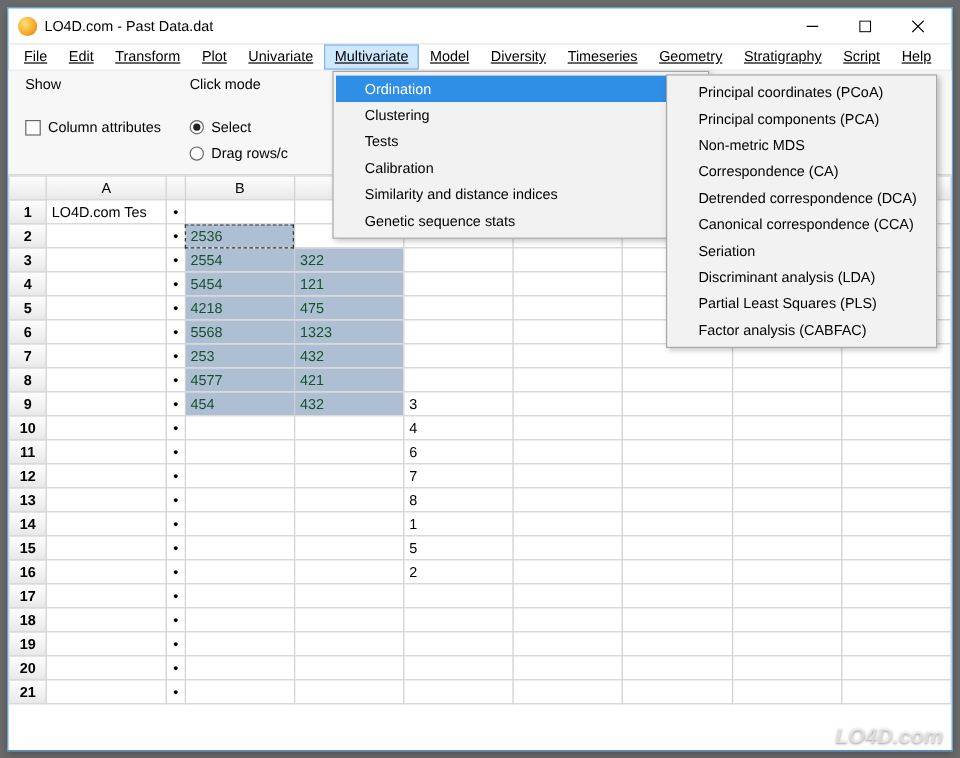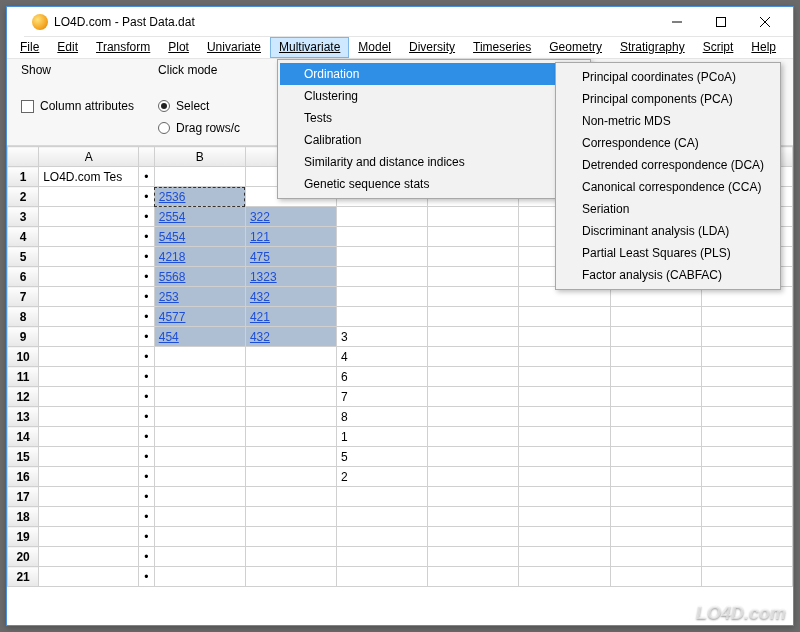--- a/index.html
+++ b/index.html
@@ -1,19 +1,19 @@
 <!DOCTYPE html>
 <html><head>
 <meta charset="utf-8">
 <style>
   * { box-sizing: border-box; }
   html, body { margin:0; padding:0; font-family: "Segoe UI", Tahoma, sans-serif; font-size:12px; color:#000; background:#6a6a6a; }
   .frame { width:800px; height:632px; margin:0 auto; background:#6a6a6a; position:relative; }
   .window { position:absolute; left:6px; top:6px; width:788px; height:620px; background:#fff; border:1px solid #4a90d9; box-shadow:0 2px 6px rgba(0,0,0,0.25); display:flex; flex-direction:column; }
-  .titlebar { height:30px; display:flex; align-items:center; padding:0 6px 0 8px; border-bottom:1px solid #e5e5e5;margin-left:17px; }
+  .titlebar { height:30px; display:flex; align-items:center; padding:0 6px 0 8px; border-bottom:1px solid #e5e5e5; }
   .titlebar .app-icon { width:16px; height:16px; border-radius:50%; background:radial-gradient(circle at 35% 35%,#ffe27a,#f5a623 60%,#c97a0a); margin-right:6px; }
   .titlebar .title { flex:0 0 auto; font-size:12px; }
   .titlebar .spacer { flex:1; }
   .winbtn { width:44px; height:28px; display:flex; align-items:center; justify-content:center; }
   .winbtn svg { display:block; }
   .menubar { height:22px; display:flex; align-items:stretch; padding:0 4px; border-bottom:1px solid #e5e5e5;text-decoration:underline; }
   .menubar .mi { padding:3px 9px; cursor:default; }
   .menubar .mi.open { background:#cde8ff; border:1px solid #7eb6e8; padding:2px 8px; }
   .toolbar { display:flex; gap:24px; padding:4px 10px 8px 14px; border-bottom:1px solid #d8d8d8; background:#f7f7f7; }
   .panel { display:flex; flex-direction:column; gap:4px; }
@@ -21,21 +21,21 @@
   .chk, .rad { display:flex; align-items:center; gap:6px; font-size:12px; height:18px; }
   .chk .box { width:13px; height:13px; border:1px solid #666; background:#fff; }
   .rad .circ { width:12px; height:12px; border:1px solid #666; border-radius:50%; background:#fff; display:flex; align-items:center; justify-content:center; }
   .rad .circ .dot { width:6px; height:6px; background:#222; border-radius:50%; }
   .gridwrap { flex:1; overflow:hidden; position:relative; }
   table.sheet { border-collapse:collapse; width:100%; table-layout:fixed; }
   table.sheet th, table.sheet td { border:1px solid #d0d0d0; height:20px; font-size:12px; text-align:left; padding:0 4px; overflow:hidden; white-space:nowrap; }
   table.sheet thead th { background:linear-gradient(#fdfdfd,#e8e8e8); font-weight:normal; text-align:center; }
   table.sheet th.rh { background:linear-gradient(#fdfdfd,#e8e8e8); width:28px; text-align:center; font-weight:bold; }
   table.sheet td.dot { width:20px; text-align:center; }
-  .sel { background:#aebfd4; color:#1d4ed8;text-decoration:underline; }
+  .sel { background:#aebfd4; color:#14532d; }
   .selTop { outline:1px dashed #333; outline-offset:-1px; }
   .colA { width:90px; } .colDot { width:14px; } .colB { width:82px; } .colC { width:82px; } .colD { width:82px; } .colE { width:82px; } .colF { width:82px; } .colG { width:82px; } .colH { width:82px; }
   
   .menu { position:absolute; background:#f2f2f2; border:1px solid #a8a8a8; box-shadow:2px 2px 5px rgba(0,0,0,0.25); padding:3px 2px; font-size:12px; }
   .menu .item { padding:4px 28px 4px 24px; white-space:nowrap; position:relative; cursor:default; }
   .menu .item.hover { background:#2f8fe7; color:#fff; }
   .menu .item .arrow { position:absolute; right:8px; top:5px; }
   .watermark { position:absolute; right:14px; bottom:8px; font-size:18px; font-style:italic; font-weight:600; color:rgba(255,255,255,0.55); text-shadow:0 1px 2px rgba(0,0,0,0.4); pointer-events:none; }
   .watermark .wmicon { display:inline-block; width:20px; height:20px; border-radius:50%; border:3px solid rgba(255,255,255,0.55); vertical-align:-4px; margin-right:4px; position:relative; }
   .watermark .wmicon::after { content:""; position:absolute; width:10px; height:3px; background:rgba(255,255,255,0.55); transform:rotate(45deg); right:-5px; bottom:-2px; }

